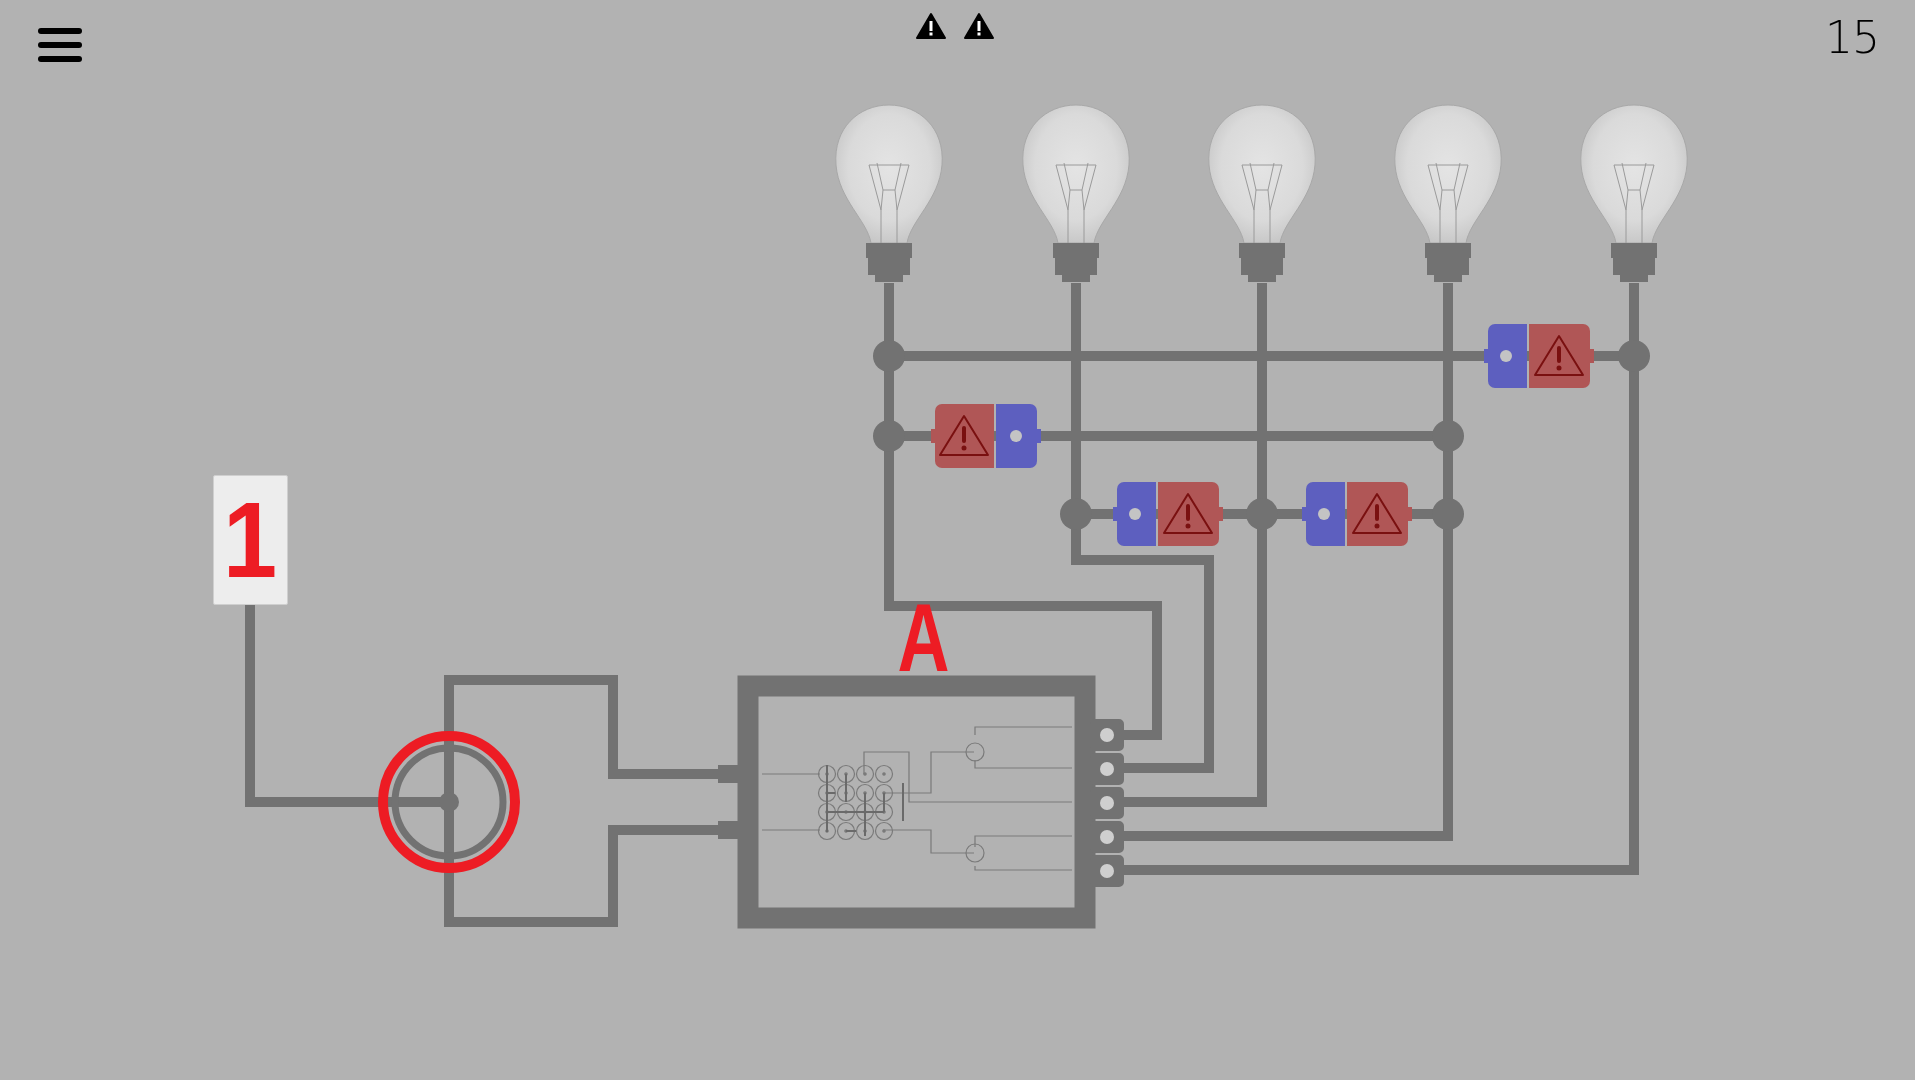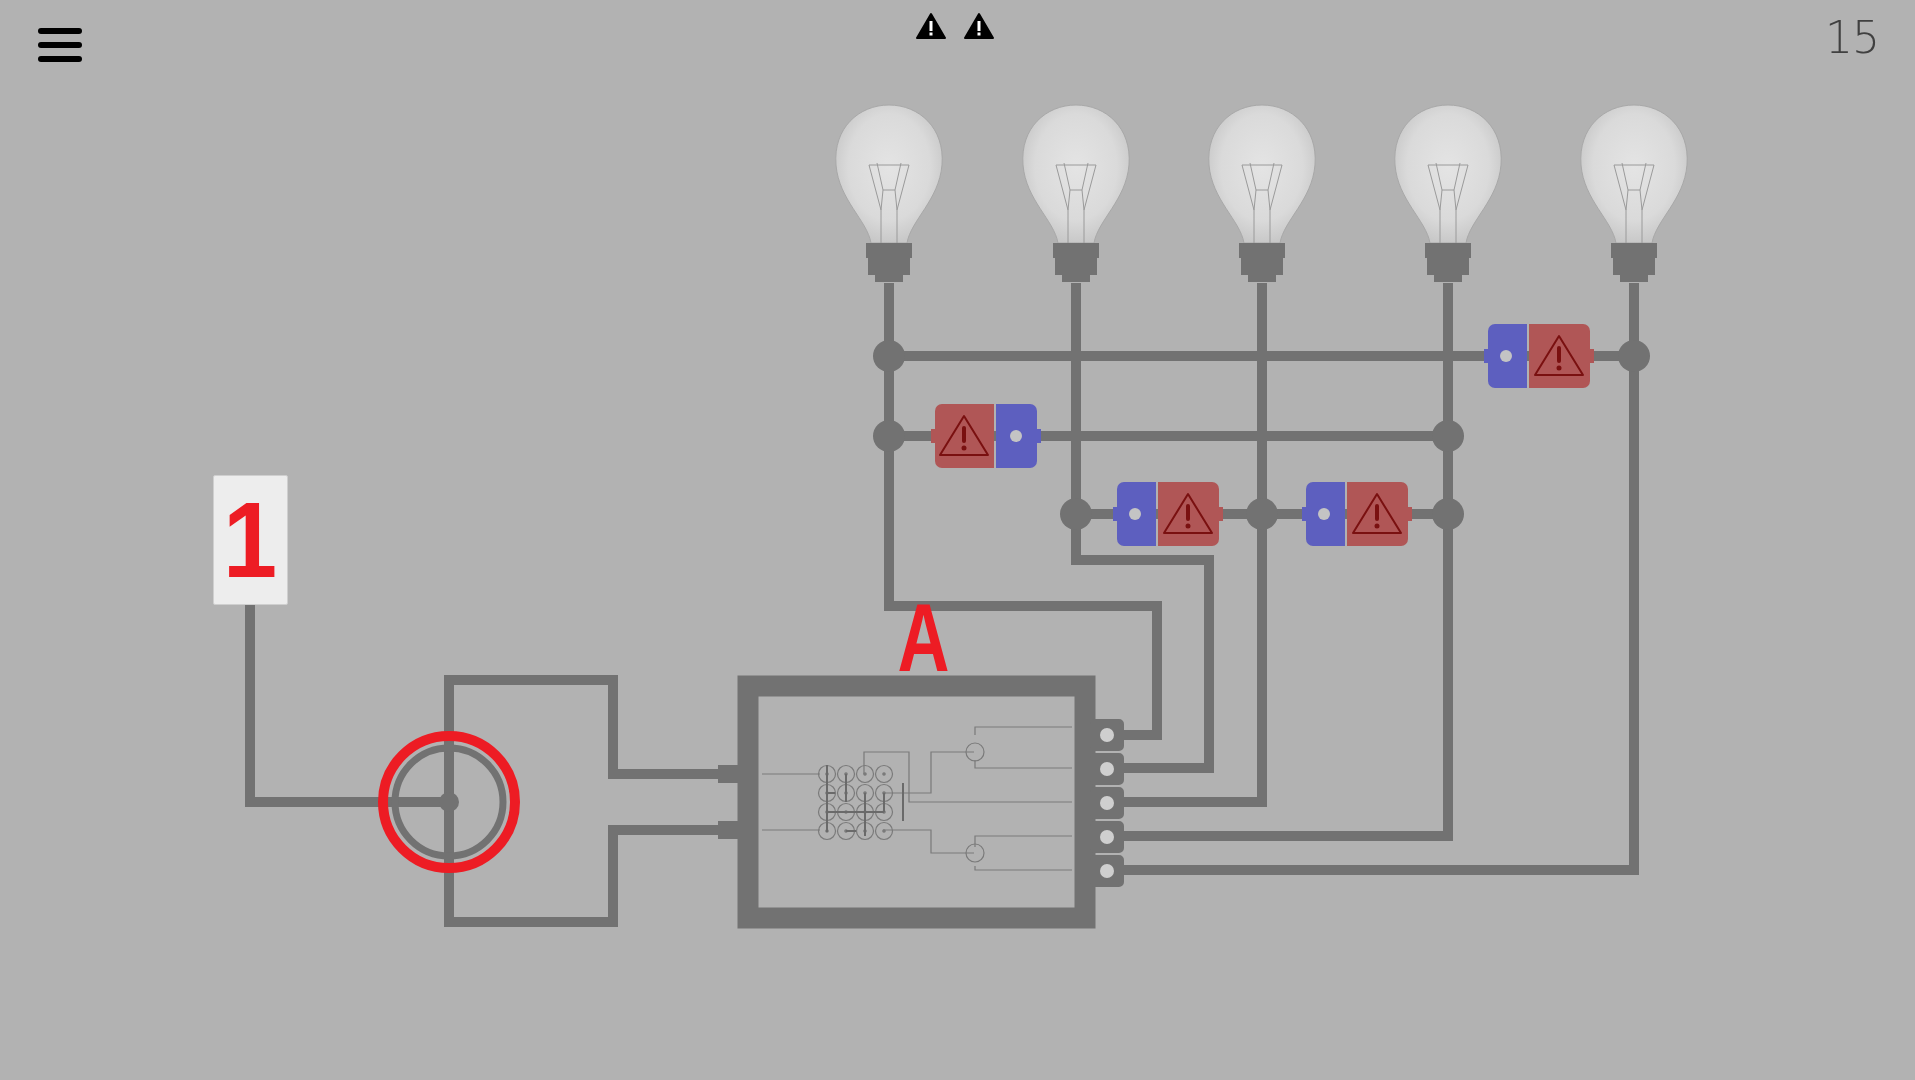--- a/index.html
+++ b/index.html
@@ -1,21 +1,21 @@
 <!DOCTYPE html>
 <html><head>
 <meta charset="utf-8">
 <style>
   html, body { margin:0; padding:0; }
   body { width:1915px; height:1080px; background:#b2b2b2; position:relative; overflow:hidden; font-family:"DejaVu Sans", sans-serif; }
   #board { position:absolute; left:0; top:0; }
   .menu-btn { position:absolute; left:36px; top:26px; width:48px; height:38px; cursor:pointer; }
   .menu-btn span { position:absolute; left:2px; width:44px; height:6px; background:#000; border-radius:3px; }
   .warn-top { position:absolute; top:12px; width:30px; height:28px; }
-  .level-num { position:absolute; right:36px; top:12px; font-size:44px; color:#404040; font-family:"DejaVu Sans", sans-serif; font-weight:200; letter-spacing:-1px; }
+  .level-num { position:absolute; right:36px; top:12px; font-size:44px; color:#000000; font-family:"DejaVu Sans", sans-serif; font-weight:200; letter-spacing:-1px; }
   .card { position:absolute; left:213px; top:475px; width:75px; height:130px; background:#ededed; border:1px solid #cfcfcf; border-radius:2px; box-sizing:border-box; display:flex; align-items:center; justify-content:center; }
   .card-num { font-family:"Liberation Sans", sans-serif; font-weight:bold; font-size:108px; color:#ed1c24; transform:scaleX(0.9); line-height:1; }
   .label-a { position:absolute; left:890px; top:590px; width:60px; text-align:center; font-family:"Liberation Sans", sans-serif; font-weight:bold; font-size:96px; color:#ed1c24; transform:scaleX(0.75); line-height:1; }
 </style>
 </head>
 <body>
 
 <div class="menu-btn">
   <span style="top:2px"></span>
   <span style="top:16px"></span>

